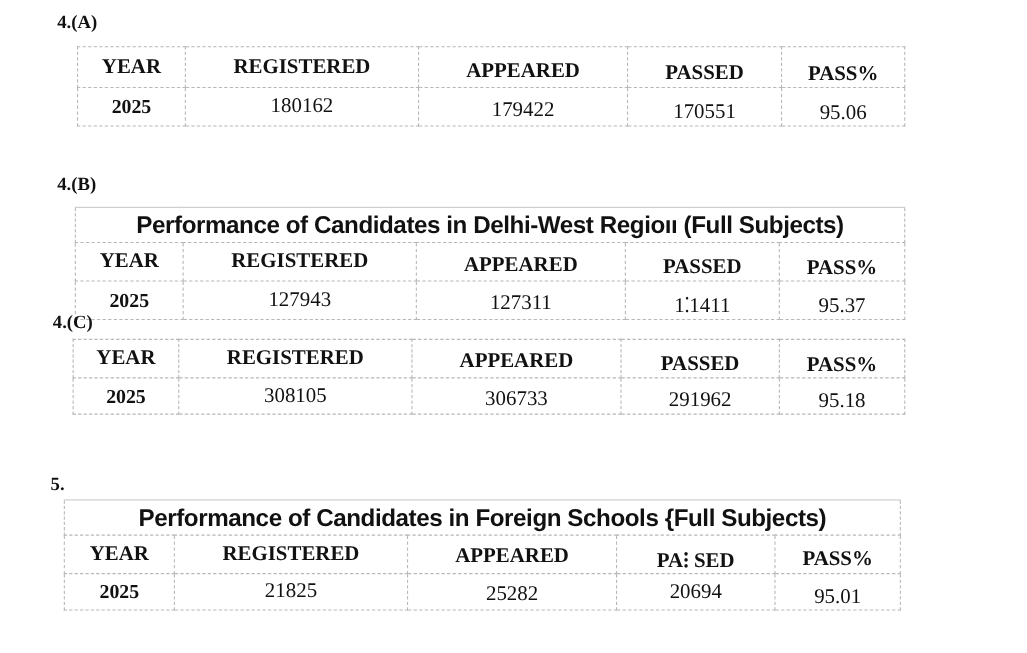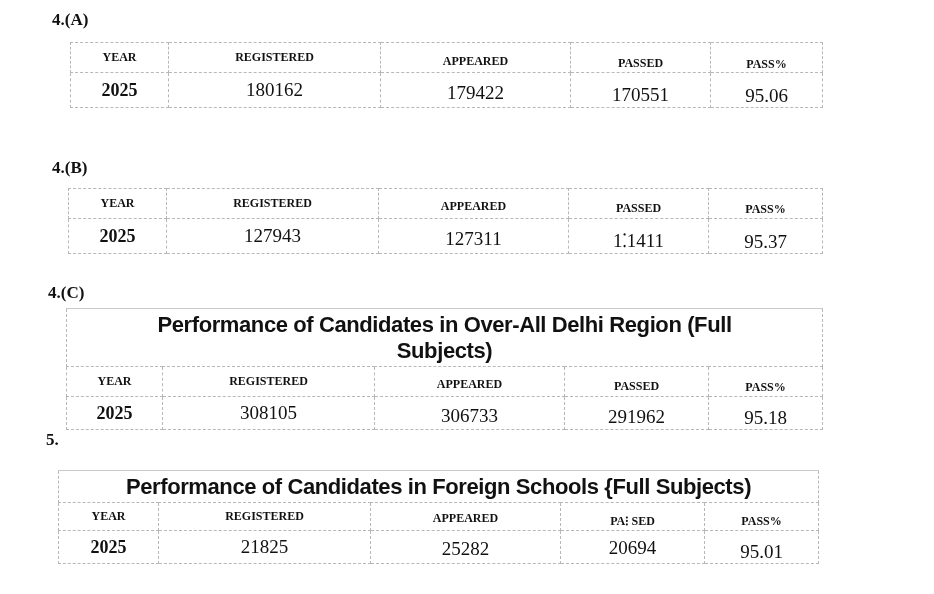--- a/index.html
+++ b/index.html
@@ -33,21 +33,21 @@
     font-weight: bold;
     font-size: 22px;
     letter-spacing: -0.4px;
     line-height: 26px;
     color: #111;
     border-top: 1px solid #c9c9c9;
   }
   .tbl .hdr {
     font-family: "Liberation Serif", serif;
     font-weight: bold;
-    font-size: 12px;
+    font-size: 19px;
     color: #111;
   }
   .tbl .yr {
     font-family: "Liberation Serif", serif;
     font-weight: bold;
     font-size: 18px;
   }
   .tbl .val {
     font-family: "Liberation Serif", serif;
     font-size: 19px;
@@ -88,20 +88,23 @@
   <div class="sec-label" style="left:52px; top:158px;">4.(B)</div>
   <table class="tbl" style="left:68px; top:188px; width:754px;">
     <colgroup>
         <col style="width:98px">
         <col style="width:212px">
         <col style="width:190px">
         <col style="width:140px">
         <col style="width:114px">
       </colgroup>
     <tbody>
+        <tr style="height:32px">
+          <td class="title" colspan="5">Performance of Candidates in Delhi-West Regioıı (Full Subjects)</td>
+        </tr>
     <tr style="height:30px">
       <td class="hdr">YEAR</td>
       <td class="hdr">REGISTERED</td>
       <td class="hdr" style="padding-top:6px">APPEARED</td>
       <td class="hdr" style="padding-top:10px">PASSED</td>
       <td class="hdr" style="padding-top:12px">PASS%</td>
     </tr>
     <tr style="height:30px">
       <td class="yr">2025</td>
       <td class="val">127943</td>
@@ -115,45 +118,39 @@
   <div class="sec-label" style="left:48px; top:283px;">4.(C)</div>
   <table class="tbl" style="left:66px; top:308px; width:756px;">
     <colgroup>
         <col style="width:96px">
         <col style="width:212px">
         <col style="width:190px">
         <col style="width:144px">
         <col style="width:114px">
       </colgroup>
     <tbody>
-        <tr style="height:58px">
-      <td class="title" colspan="5">
-        <div>Performance of Candidates in Over-All Delhi Region (Full</div>
-        <div>Subjects)</div>
-      </td>
-    </tr>
     <tr style="height:30px">
       <td class="hdr">YEAR</td>
       <td class="hdr">REGISTERED</td>
       <td class="hdr" style="padding-top:6px">APPEARED</td>
       <td class="hdr" style="padding-top:10px">PASSED</td>
       <td class="hdr" style="padding-top:12px">PASS%</td>
     </tr>
     <tr style="height:30px">
       <td class="yr">2025</td>
       <td class="val">308105</td>
       <td class="val" style="padding-top:6px">306733</td>
       <td class="val" style="padding-top:8px">291962</td>
       <td class="val" style="padding-top:10px">95.18</td>
     </tr>
   </tbody>
     </table>
 
   <div class="sec-label" style="left:46px; top:430px;">5.</div>
-  <table class="tbl" style="left:58px; top:470px; width:760px;">
+  <table class="tbl" style="left:58px; top:454px; width:760px;">
     <colgroup>
         <col style="width:100px">
         <col style="width:212px">
         <col style="width:190px">
         <col style="width:144px">
         <col style="width:114px">
       </colgroup>
     <tbody>
         <tr style="height:32px">
           <td class="title" colspan="5">Performance of Candidates in Foreign Schools {Full Subjects)</td>

